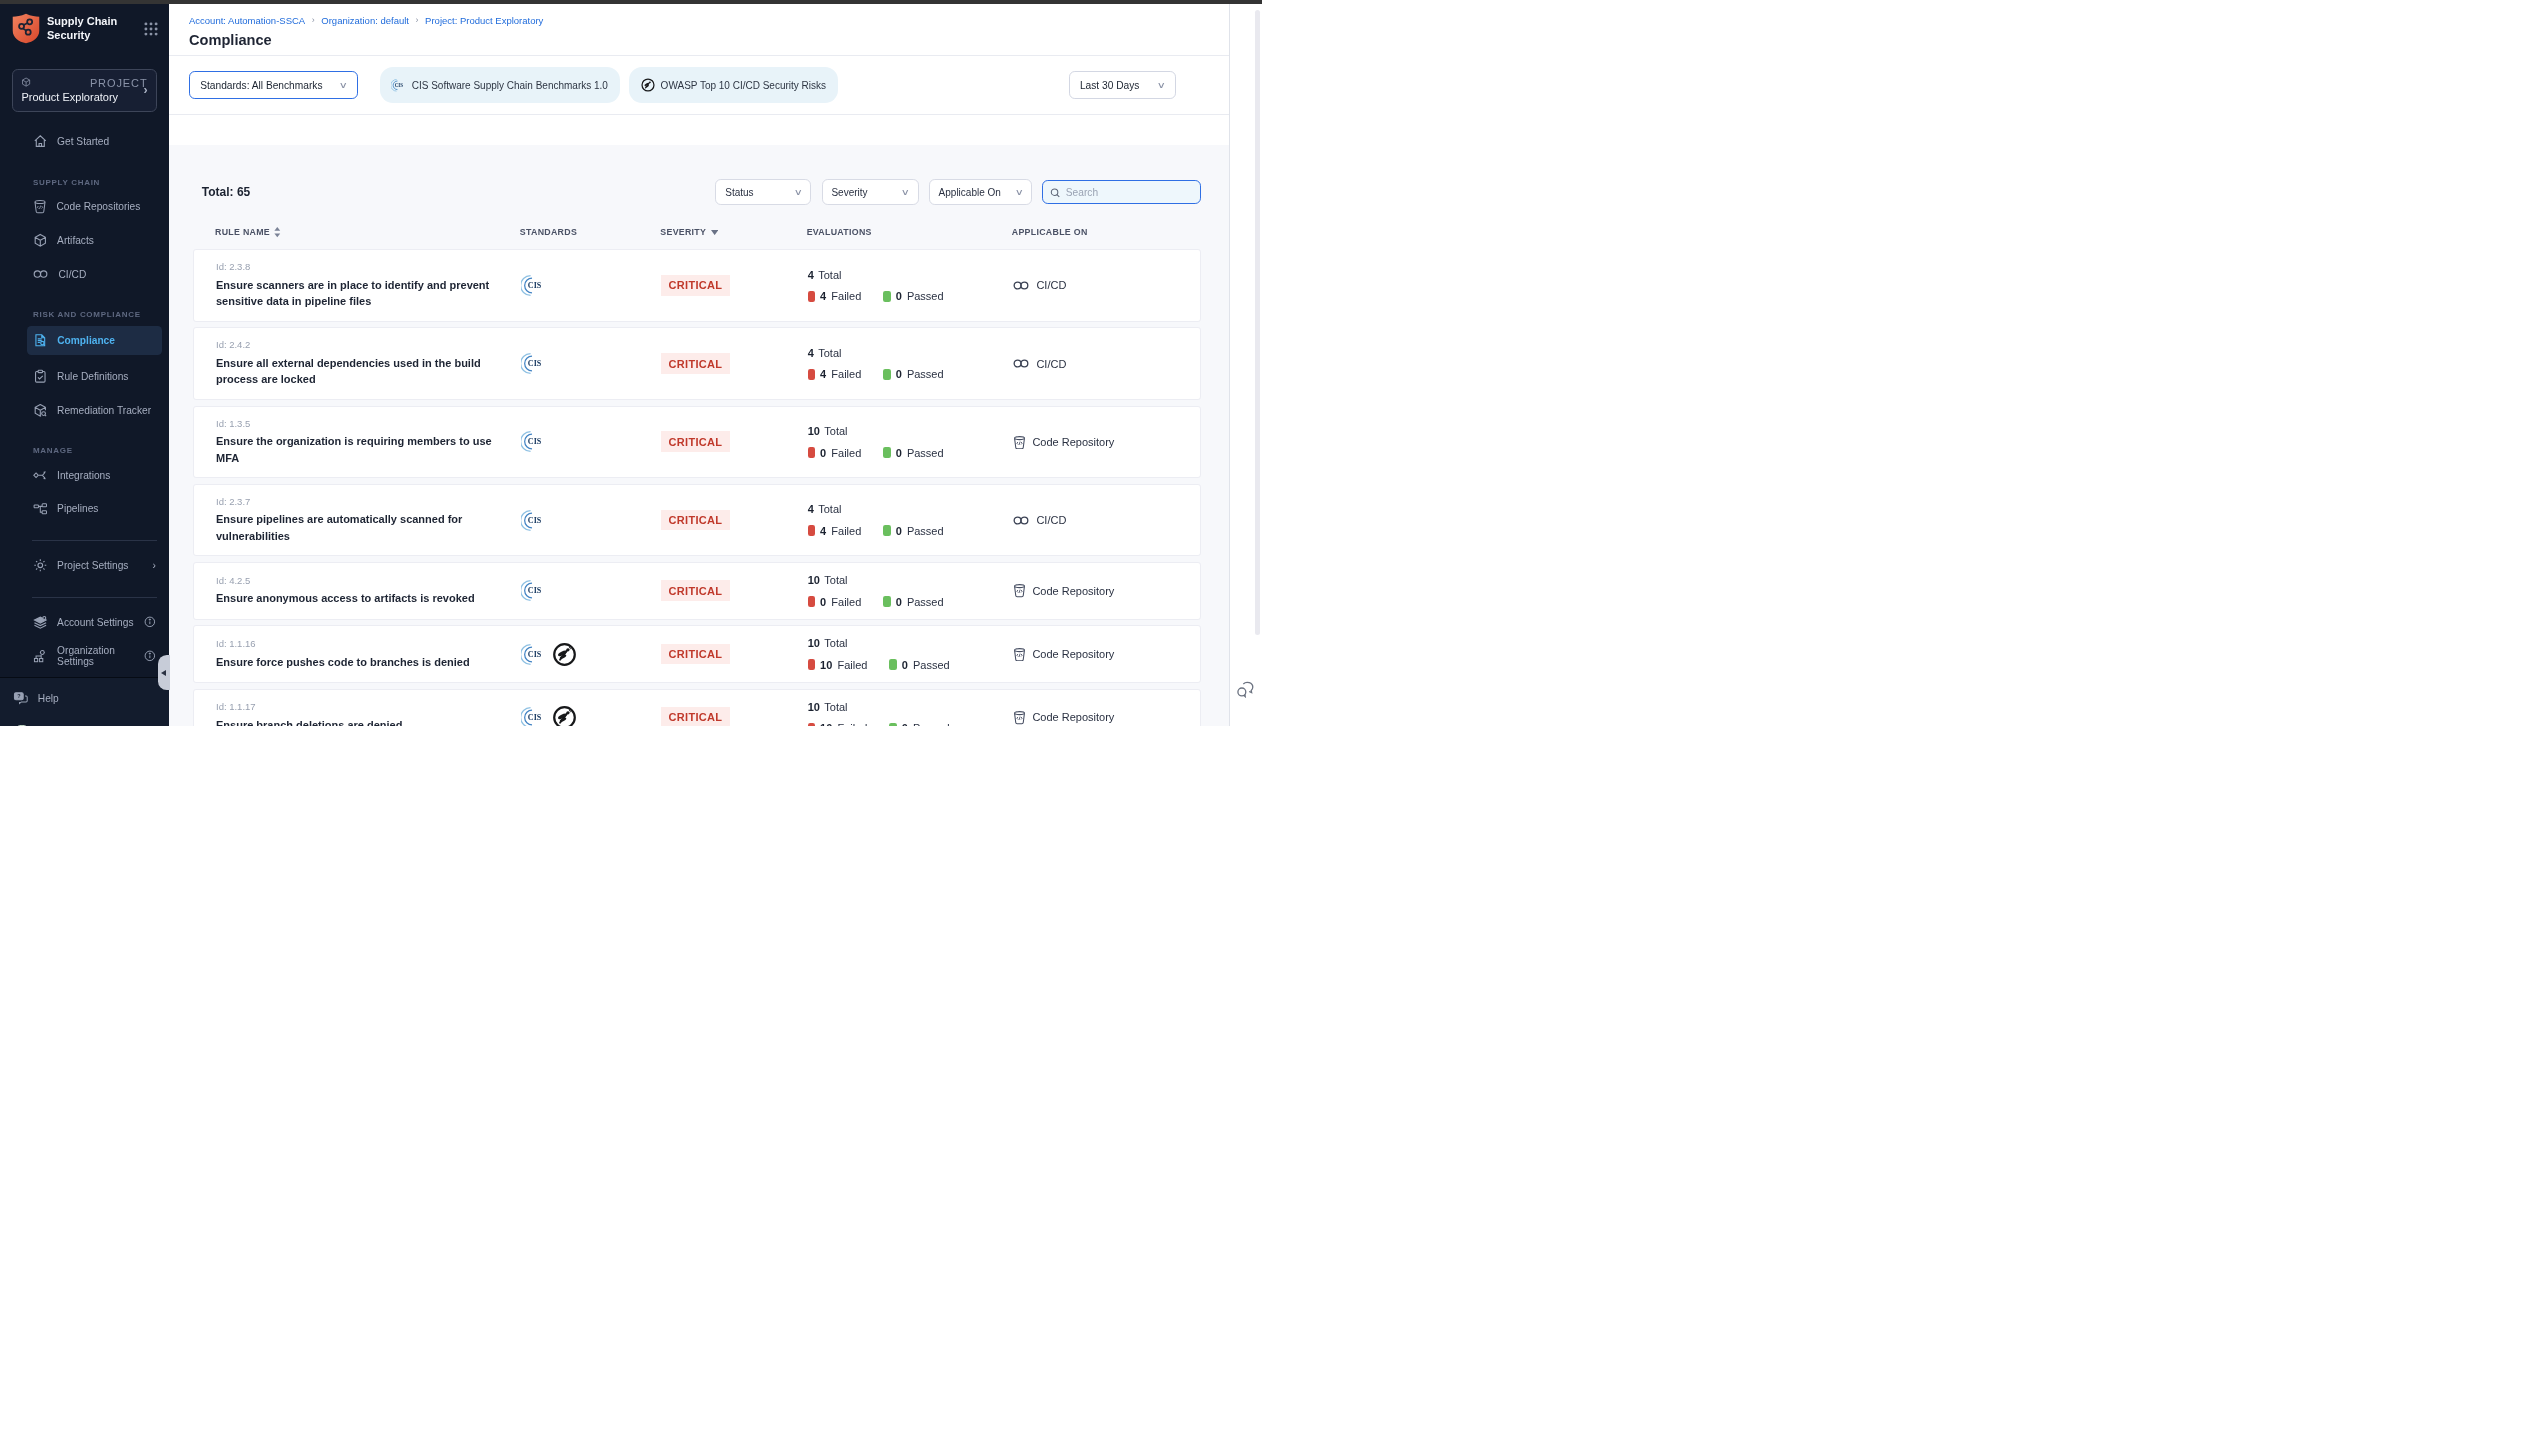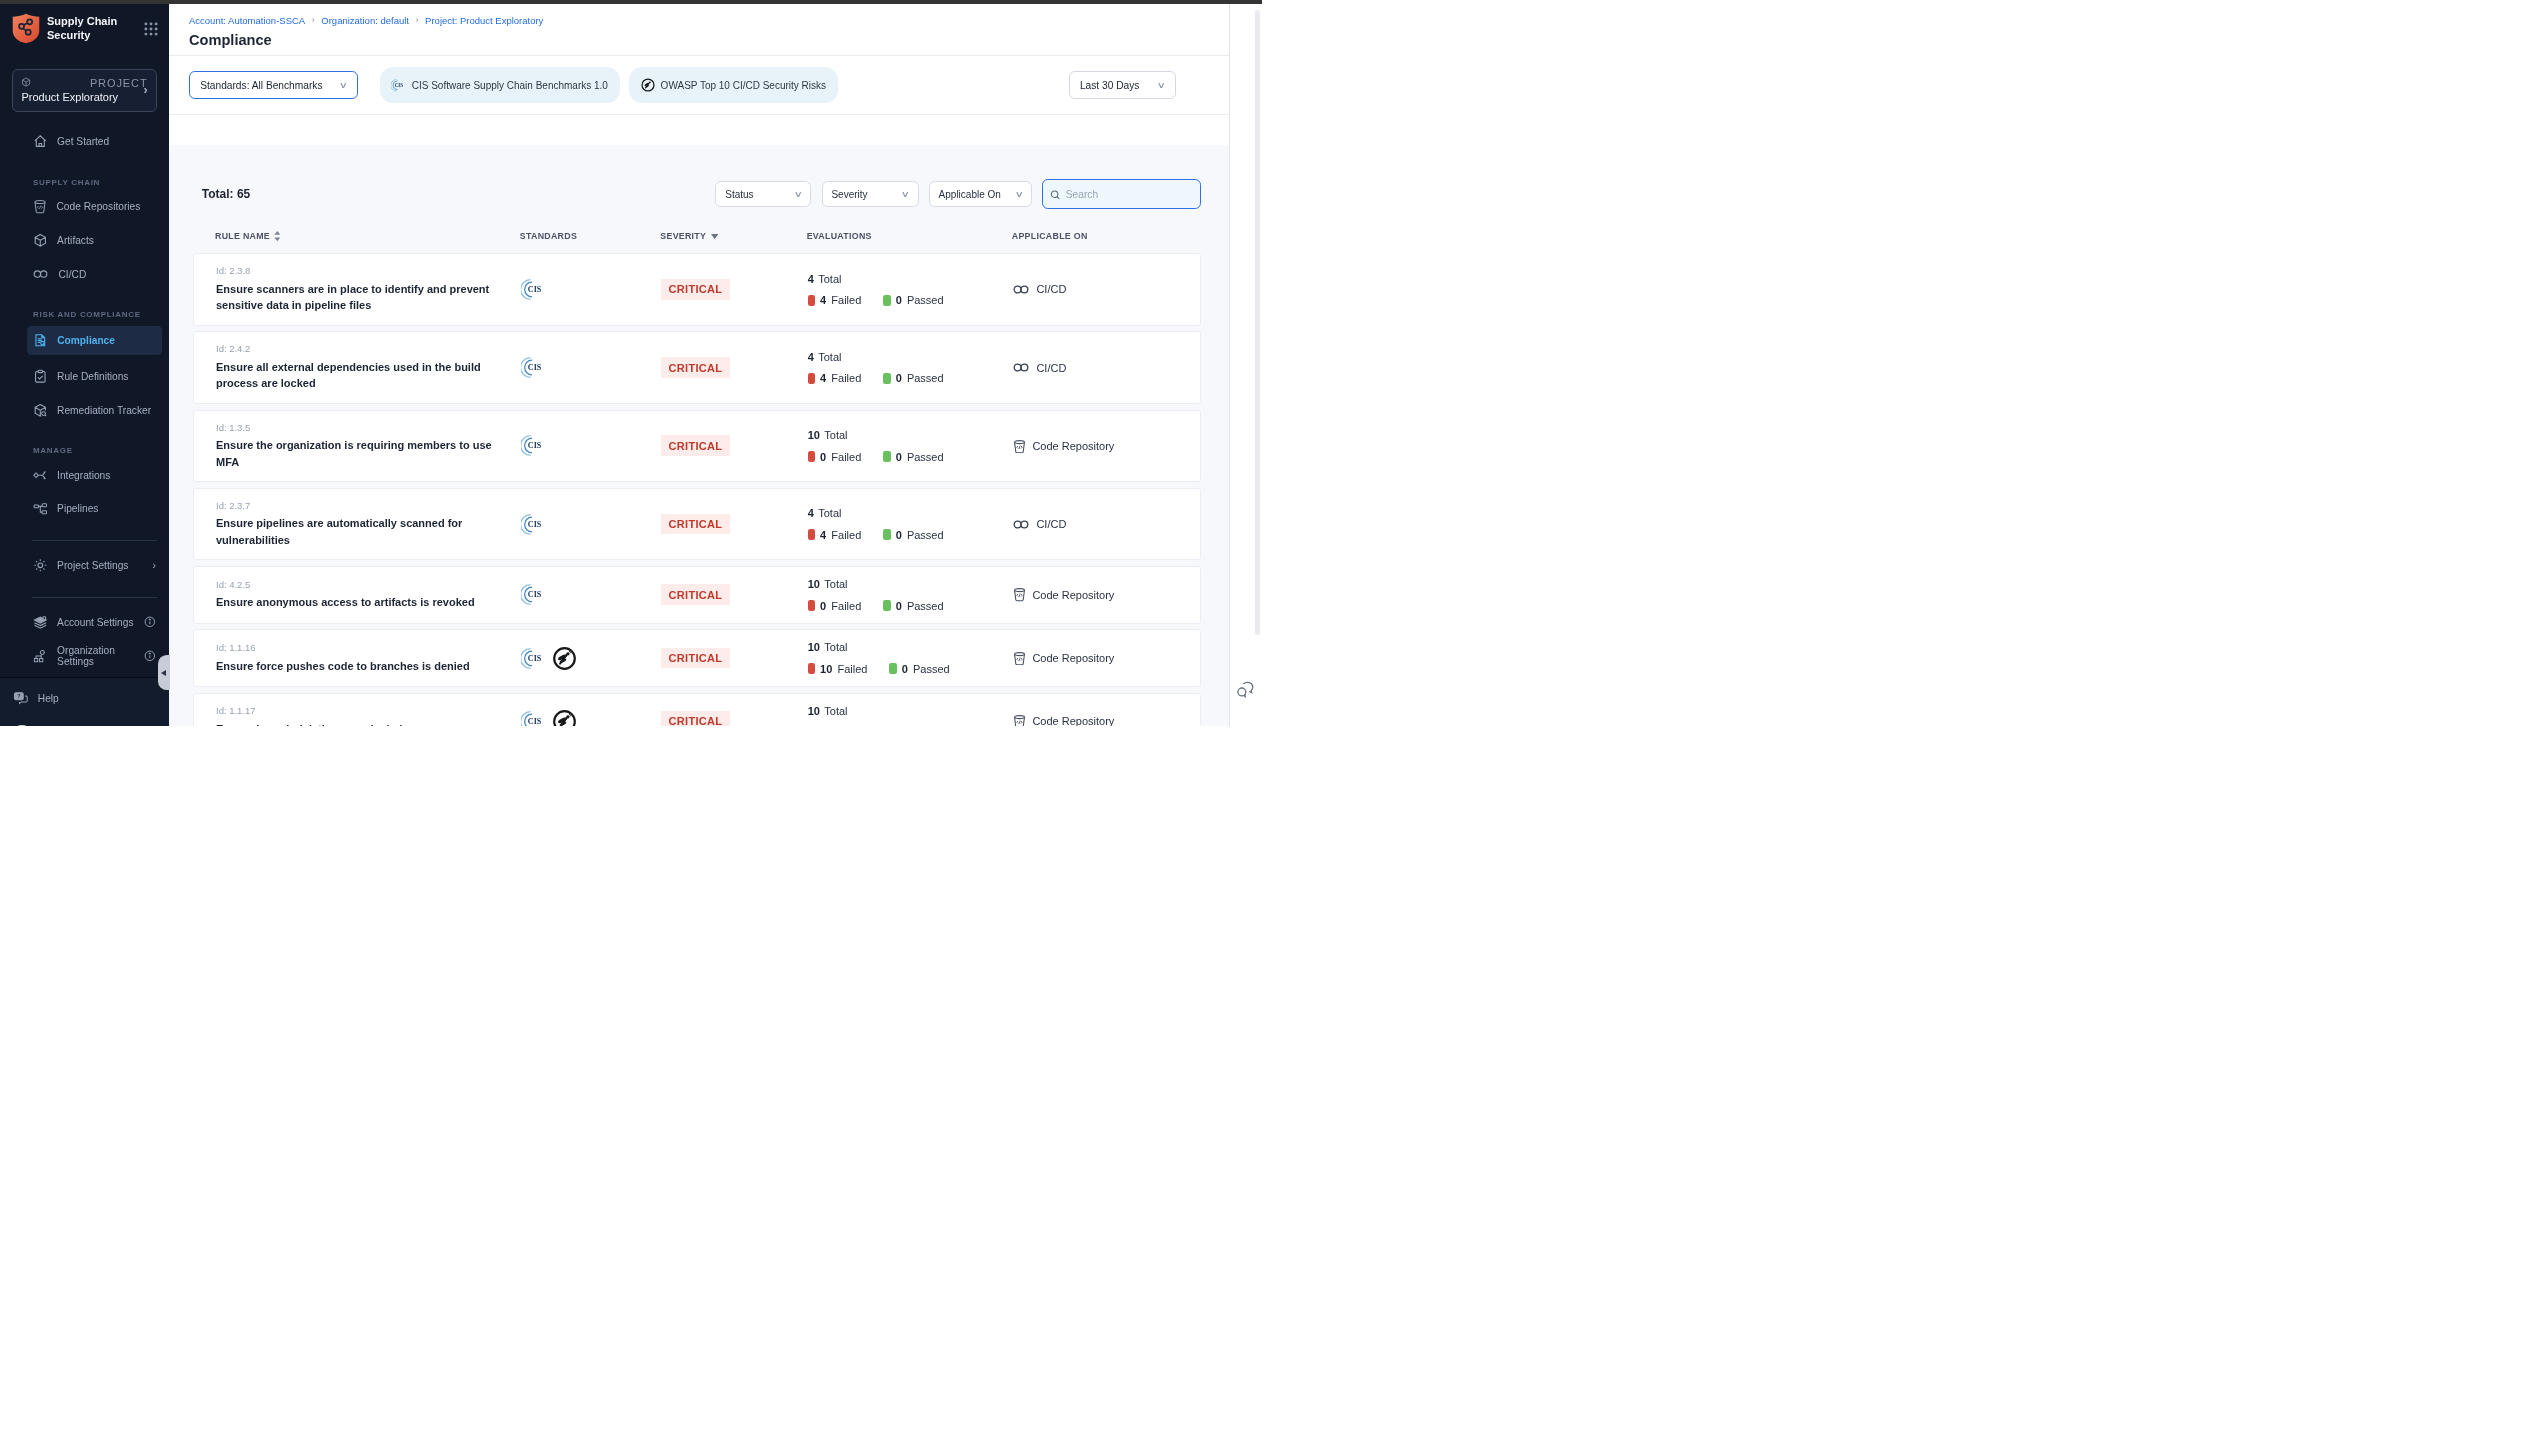--- a/index.html
+++ b/index.html
@@ -65,21 +65,21 @@
     background:var(--accent-blue,#2f6fe4); border-radius:1.5px; }
 
   .content { position:absolute; left:0; right:0; top:141px; bottom:0; background:#f7f8fb;
     padding:34px 28px 0 24px; overflow:hidden; }
   .toolbar { display:flex; align-items:center; margin-bottom:22px;gap:48px; }
   .total { font-size:12px; font-weight:700; color:#1b2230; margin-left:8.8px; }
   .tb-controls { margin-left:auto; display:flex; gap:10.2px; align-items:center; }
   .small-dd { display:flex; align-items:center; justify-content:space-between; height:26px; border:0.7px solid #d8dbe5;
     border-radius:5.8px; background:#fff; font-size:10px; color:#2a3142; padding:0 8.8px; cursor:pointer; }
   .dd-status{width:96px;} .dd-severity{width:97px;} .dd-applicable{width:103px;}
-  .search-box { display:flex; align-items:center; width:159px; height:30px; border:1.5px solid var(--accent-blue,#2f6fe4);
+  .search-box { display:flex; align-items:center; width:159px; height:24px; border:1.5px solid var(--accent-blue,#2f6fe4);
     border-radius:5.8px; background:#eef7fc; padding:0 7.3px; gap:5.1px; }
   .search-box input { border:none; outline:none; background:transparent; font-size:10.2px; color:#2a3142; width:100%;
     font-family:"Liberation Sans", sans-serif; }
   .search-box input::placeholder { color:#9aa3b3; }
 
   .grid-cols { display:grid; grid-template-columns:296px 142px 142px 208px 1fr; align-items:center; }
   .thead { padding:0 14.6px 0 22px; margin-bottom:11.7px; font-size:8.8px; font-weight:700; color:#4a5165; letter-spacing:0.3px; }
   .th { display:flex; align-items:center; gap:4.4px; }
   .th-standards{padding-left:8.8px;} .th-severity{padding-left:7.3px;} .th-evals{padding-left:11.7px;} .th-applicable{padding-left:8.8px;}
   .rules-row { background:#fff; border:0.7px solid #ecedf3; border-radius:2.9px; padding:11px 14.6px 11px 22px;

